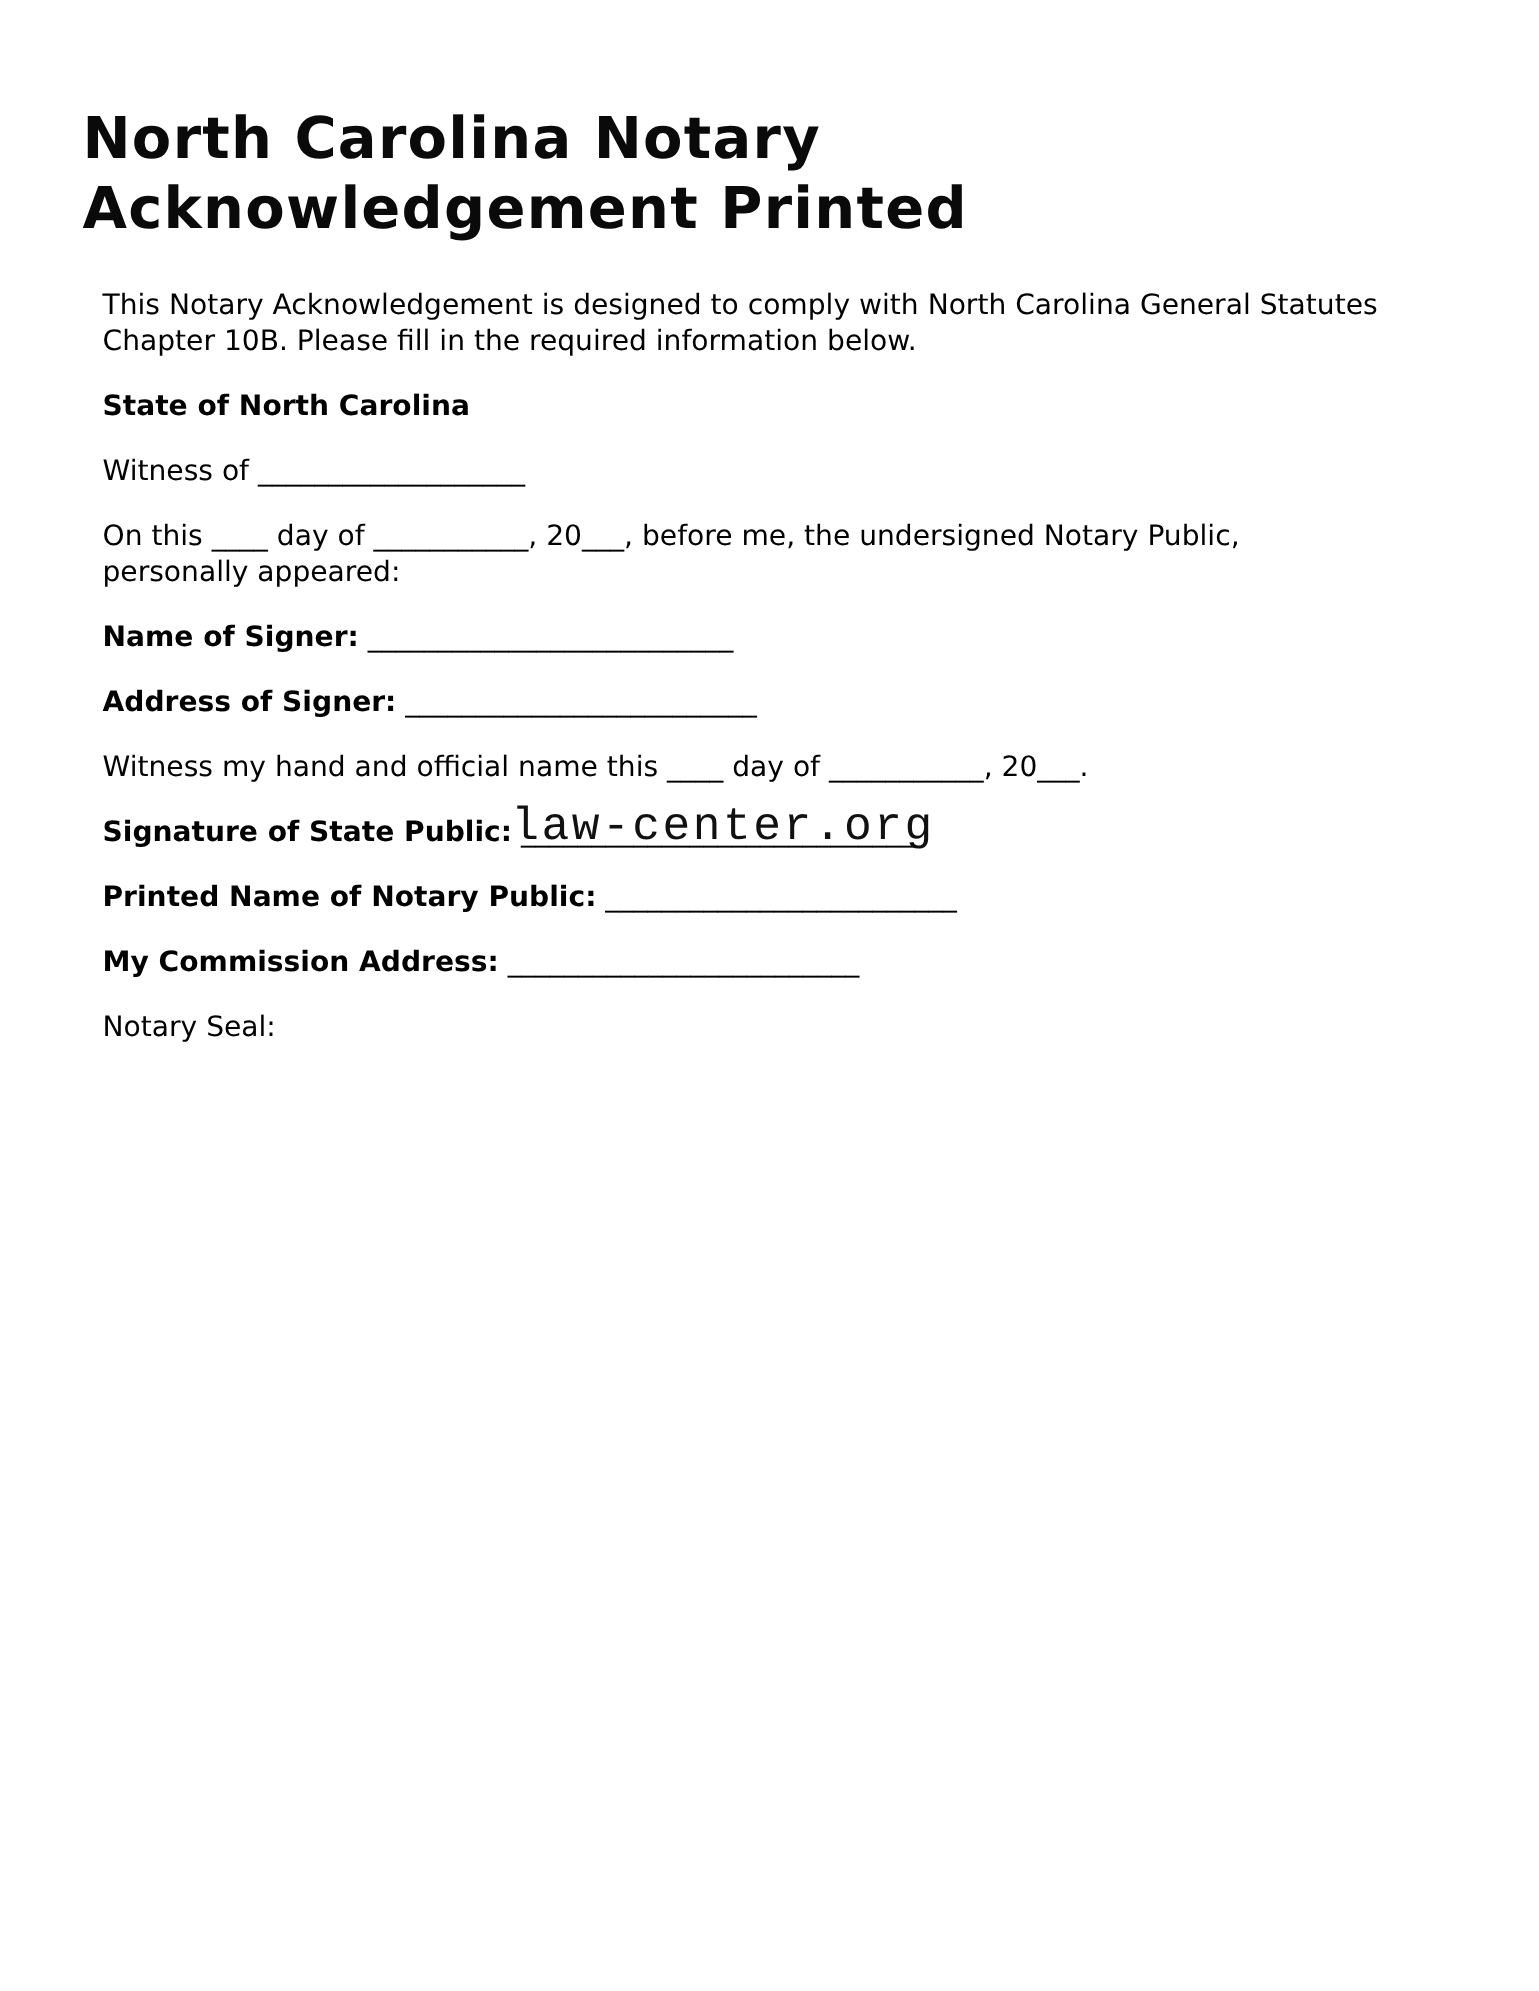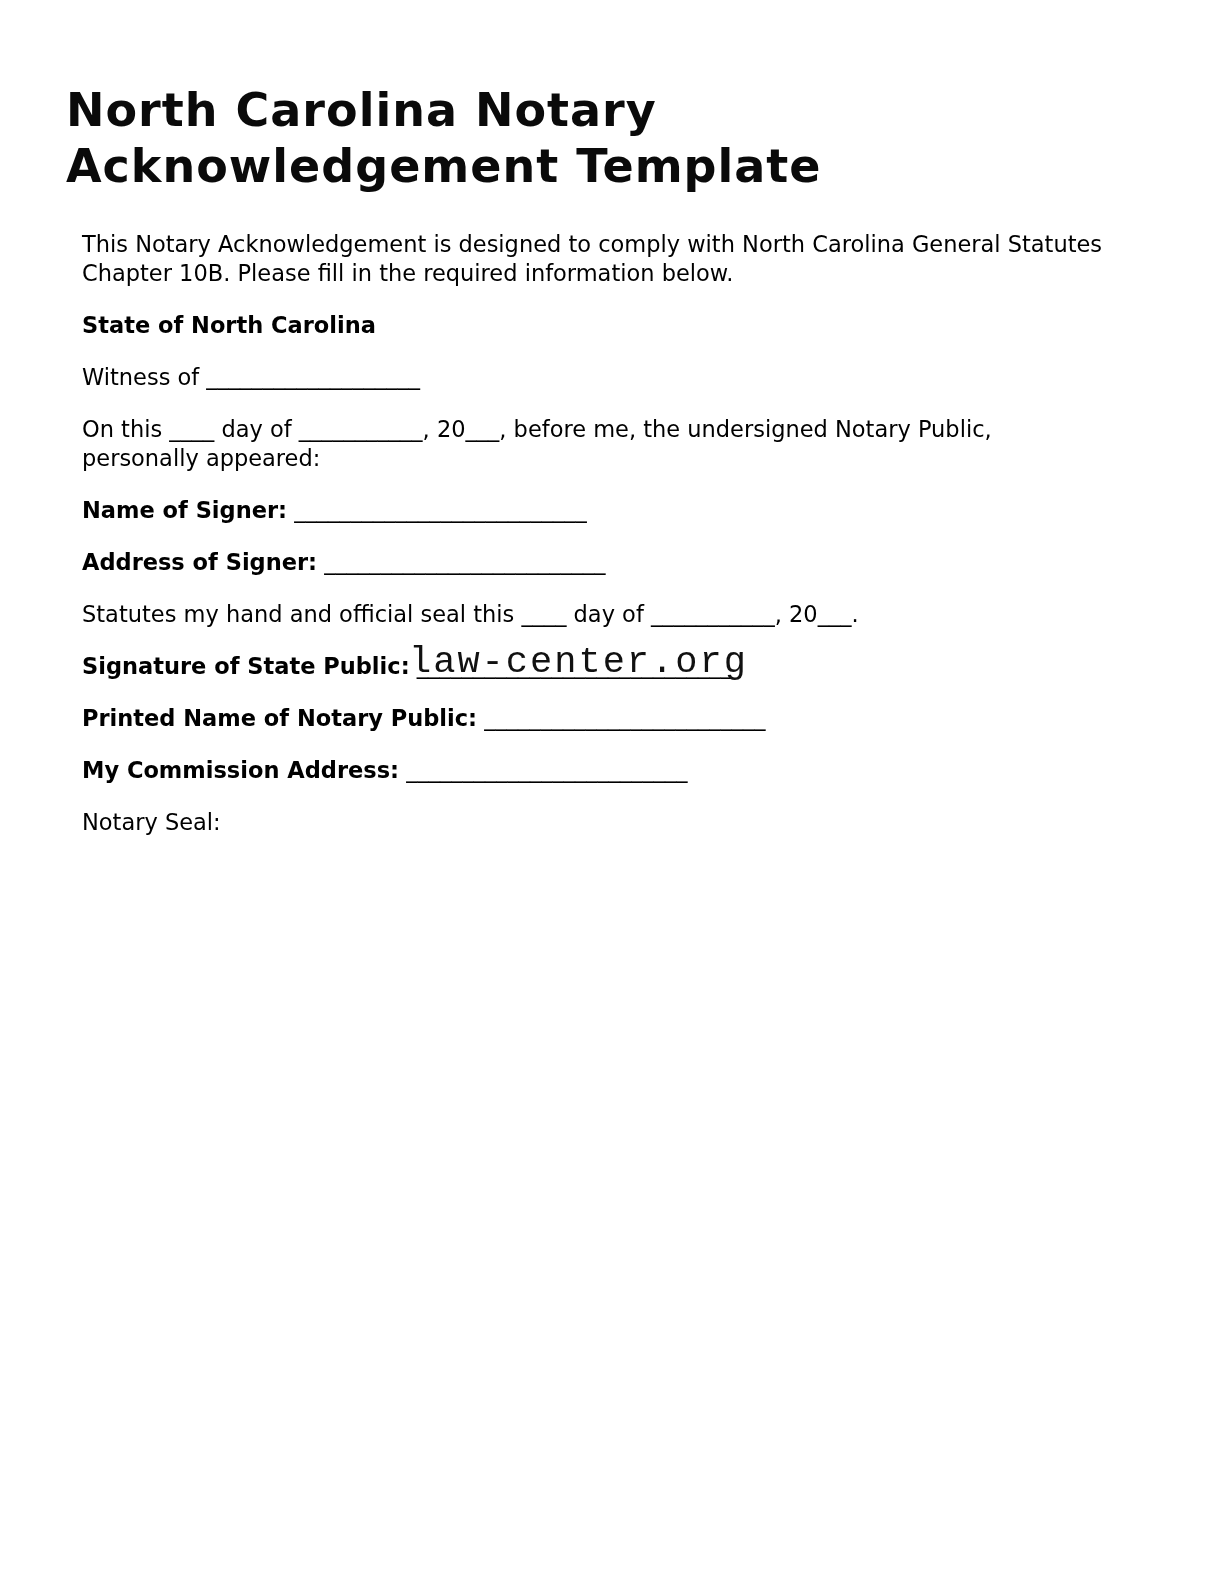--- a/index.html
+++ b/index.html
@@ -51,39 +51,39 @@
     pointer-events: none;
   }
 </style>
 </head>
 <body>
 
 <div class="page">
 
   <h1 class="doc-title">
     <span>North Carolina Notary</span>
-    <span>Acknowledgement Template</span>
+    <span>Acknowledgement Printed</span>
   </h1>
 
   <p class="mt-36">This Notary Acknowledgement is designed to comply with North Carolina General Statutes
 Chapter 10B. Please fill in the required information below.</p>
 
   <p class="label">State of North Carolina</p>
 
   <p>Witness of ___________________</p>
 
   <p>On this ____ day of ___________, 20___, before me, the undersigned Notary Public,
 personally appeared:</p>
 
   <p><span class="label">Name of Signer:</span> <span class="blank">__________________________</span></p>
 
   <p><span class="label">Address of Signer:</span> <span class="blank">_________________________</span></p>
 
 
-  <p>Statutes my hand and official seal this ____ day of ___________, 20___.</p>
+  <p>Witness my hand and official name this ____ day of ___________, 20___.</p>
 
   <p class="sig-row"><span class="label">Signature of State Public:</span> <span class="blank">____________________________</span><span class="watermark">law-center.org</span></p>
 
   <p><span class="label">Printed Name of Notary Public:</span> <span class="blank">_________________________</span></p>
 
   <p><span class="label">My Commission Address:</span> <span class="blank">_________________________</span></p>
 
   <p>Notary Seal:</p>
 
 </div>

